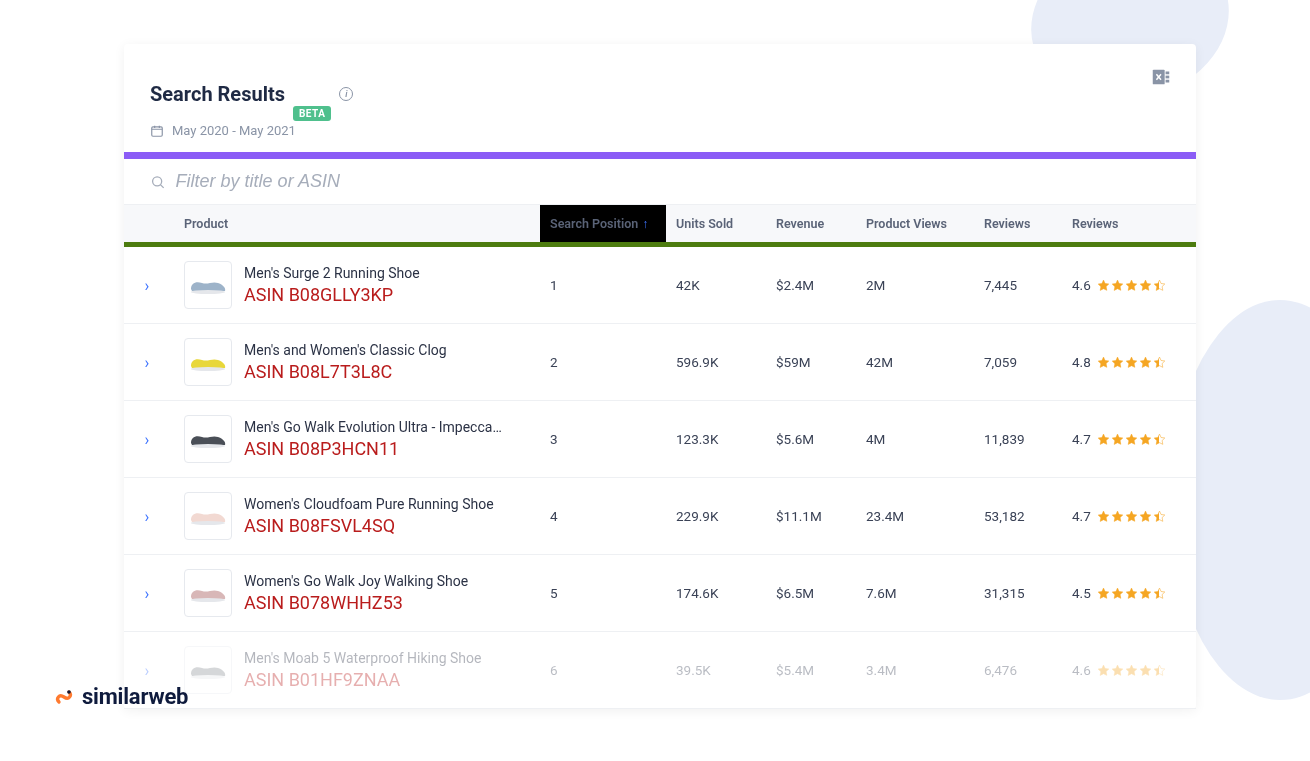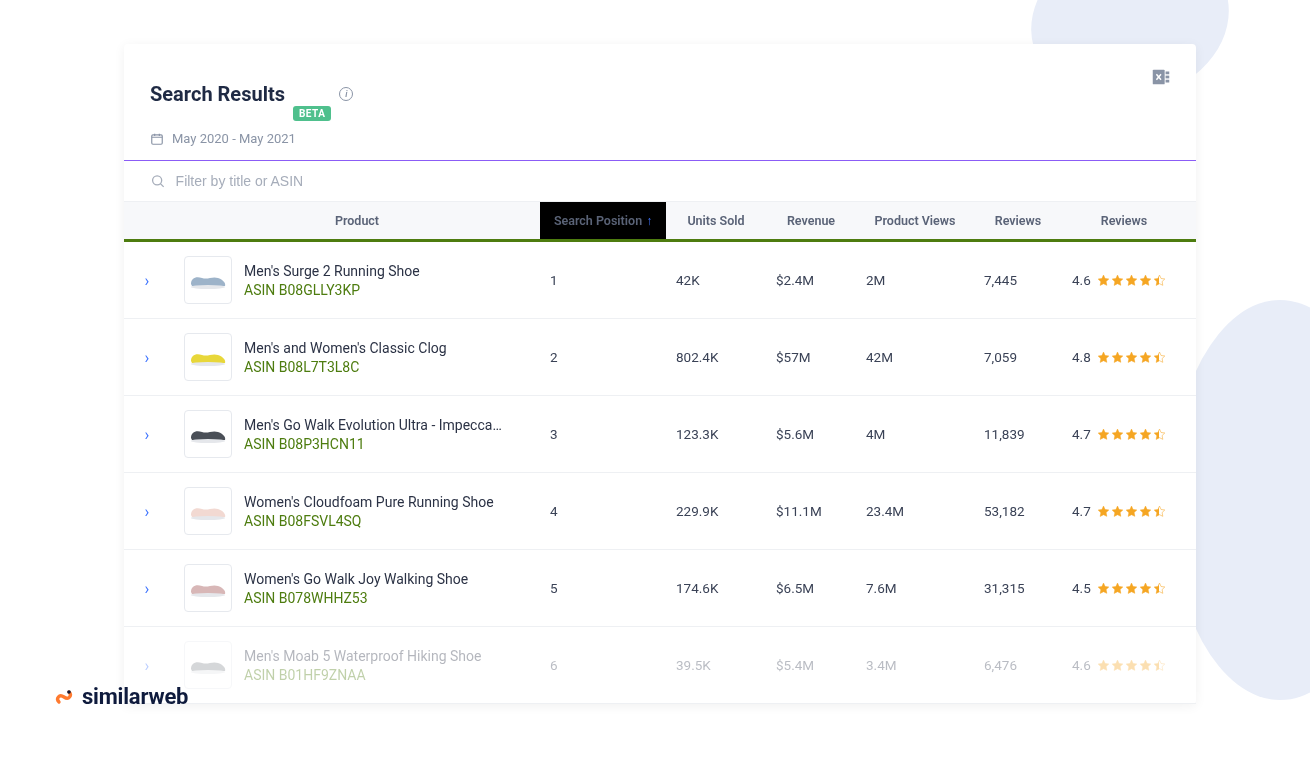--- a/index.html
+++ b/index.html
@@ -29,52 +29,52 @@
   .panel {
     position: absolute;
     top: 44px; left: 124px;
     width: 1072px;
     background: #ffffff;
     box-shadow: 0 2px 12px rgba(0,0,0,0.06);
     border-radius: 4px;
   }
   .panel-header {
     padding: 22px 26px 14px 26px;
-    border-bottom: 1px solid #8b5cf6;
+    border-bottom: 7px solid #8b5cf6;
   }
   .title-row { display: flex; align-items: center; gap: 8px; }
   .title { font-size: 20px; font-weight: 700; color: #1f2a44; }
   .badge {
     background: #4fc08d; color: #fff; font-size: 10px; font-weight: 700;
     padding: 2px 6px; border-radius: 3px; letter-spacing: 0.5px; margin-top: 40px;
   }
   .info-icon {
     width: 14px; height: 14px; border: 1.5px solid #8a94a6; border-radius: 50%;
     display: inline-flex; align-items: center; justify-content: center;
     font-size: 9px; color: #8a94a6; font-style: italic; font-weight: 600;
   }
-  .date-row { display: flex; align-items: center; gap: 8px; margin-top: 10px; color: #8a94a6; font-size: 13px; }
+  .date-row { display: flex; align-items: center; gap: 8px; margin-top: 2px; color: #8a94a6; font-size: 13px; }
   .cal-icon { width: 14px; height: 14px; }
   .export-icon {
     position: absolute; top: 22px; right: 24px;
     width: 22px; height: 22px; color: #8a94a6; display:flex; align-items:center; justify-content:center;
   }
   .filter-row {
     display: flex; align-items: center; gap: 10px;
     padding: 12px 26px; border-bottom: 1px solid #eef0f3;
   }
   .filter-row input {
-    border: none; outline: none; font-size: 14px; color: #8b5cf6; width: 100%;
+    border: none; outline: none; font-size: 18px; color: #8b5cf6; width: 100%; font-style: italic;
   }
   .filter-row input::placeholder { color: #a6adba; }
   .search-icon-svg { width: 16px; height: 16px; color: #a6adba; }
   table { width: 100%; border-collapse: collapse; }
   thead th {
     background: #f7f8fa; color: #5a6377; font-size: 12.5px; font-weight: 600;
-    text-align: center; padding: 11px 10px; border-bottom: 3px solid #4d7c0f;
+    text-align: left; padding: 11px 10px; border-bottom: 5px solid #4d7c0f;
   }
   thead th.sorted { background: #000000; color:#5a6377; }
   .sort-arrow { color:#3e74ff; margin-left:4px; font-size:12px; }
   th.col-expand { width: 46px; }
   th.col-product { width: 370px; padding-left: 14px; }
   th.col-pos { width: 126px; }
   th.col-units { width: 100px; }
   th.col-rev { width: 90px; }
   th.col-views { width: 118px; }
   th.col-reviews { width: 88px; }
@@ -86,21 +86,21 @@
   .chevron { color: #3e74ff; font-size: 16px; cursor: pointer; user-select:none; }
   .product-cell { display: flex; align-items: center; gap: 12px; padding-left: 4px; }
   .thumb {
     width: 48px; height: 48px; border: 1px solid #e6e9ee; border-radius: 4px;
     display: flex; align-items: center; justify-content: center; background:#fff;
     flex-shrink: 0;
   }
   .thumb svg { width: 40px; height: 24px; }
   .prod-text { display: flex; flex-direction: column; gap: 3px; min-width: 0; }
   .prod-title { color: #2b3245; font-size: 14px; white-space: nowrap; overflow: hidden; text-overflow: ellipsis; max-width: 280px;}
-  .prod-asin { color: #4d7c0f; font-size: 14px; }
+  .prod-asin { color: #b91c1c; font-size: 18px; }
   .rating-cell { display: flex; align-items: center; gap: 6px; }
   .stars { display: inline-flex; gap: 1px; }
   .star { width: 13px; height: 13px; }
   .brand {
     position: absolute; left: 54px; bottom: 52px;
     display: flex; align-items: center; gap: 8px; color: #0f1b3d; text-align: center;
   }
   .brand-logo { width: 20px; height: 20px; }
   .brand-text { font-size: 22px; font-weight: 700; letter-spacing: -0.2px; }
 </style>
@@ -218,22 +218,22 @@
                   <ellipse cx="20" cy="19" rx="17" ry="2" fill="#e5e7eb"></ellipse>
                 </svg>
               </div>
         <div class="prod-text">
           <span class="prod-title">Men's and Women's Classic Clog</span>
           <span class="prod-asin">ASIN B08L7T3L8C</span>
         </div>
       </div>
     </td>
     <td>2</td>
-    <td>802.4K</td>
-    <td>$57M</td>
+    <td>596.9K</td>
+    <td>$59M</td>
     <td>42M</td>
     <td>7,059</td>
     <td>
       <div class="rating-cell">
         <span>4.8</span>
         <span class="stars">
                 <svg class="star" viewBox="0 0 24 24">
                   <path d="M12 2l2.9 6.3 6.9.9-5 4.8 1.3 6.9L12 17.8 5.9 21l1.3-6.9-5-4.8 6.9-.9L12 2z" fill="#f5a623" stroke="#f5a623" stroke-width="1"></path>
                 </svg>
                 <svg class="star" viewBox="0 0 24 24">

